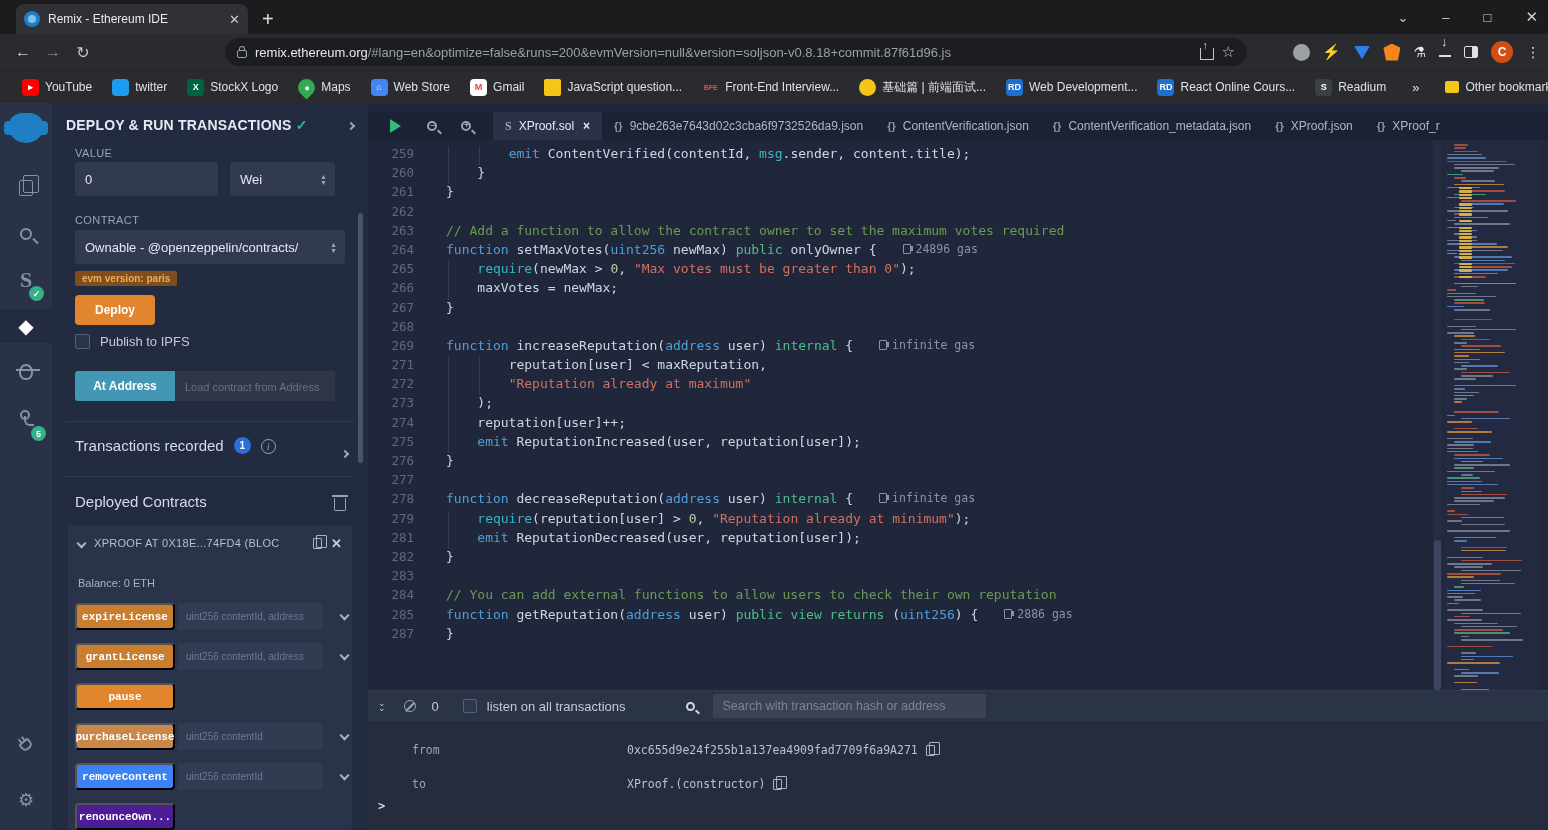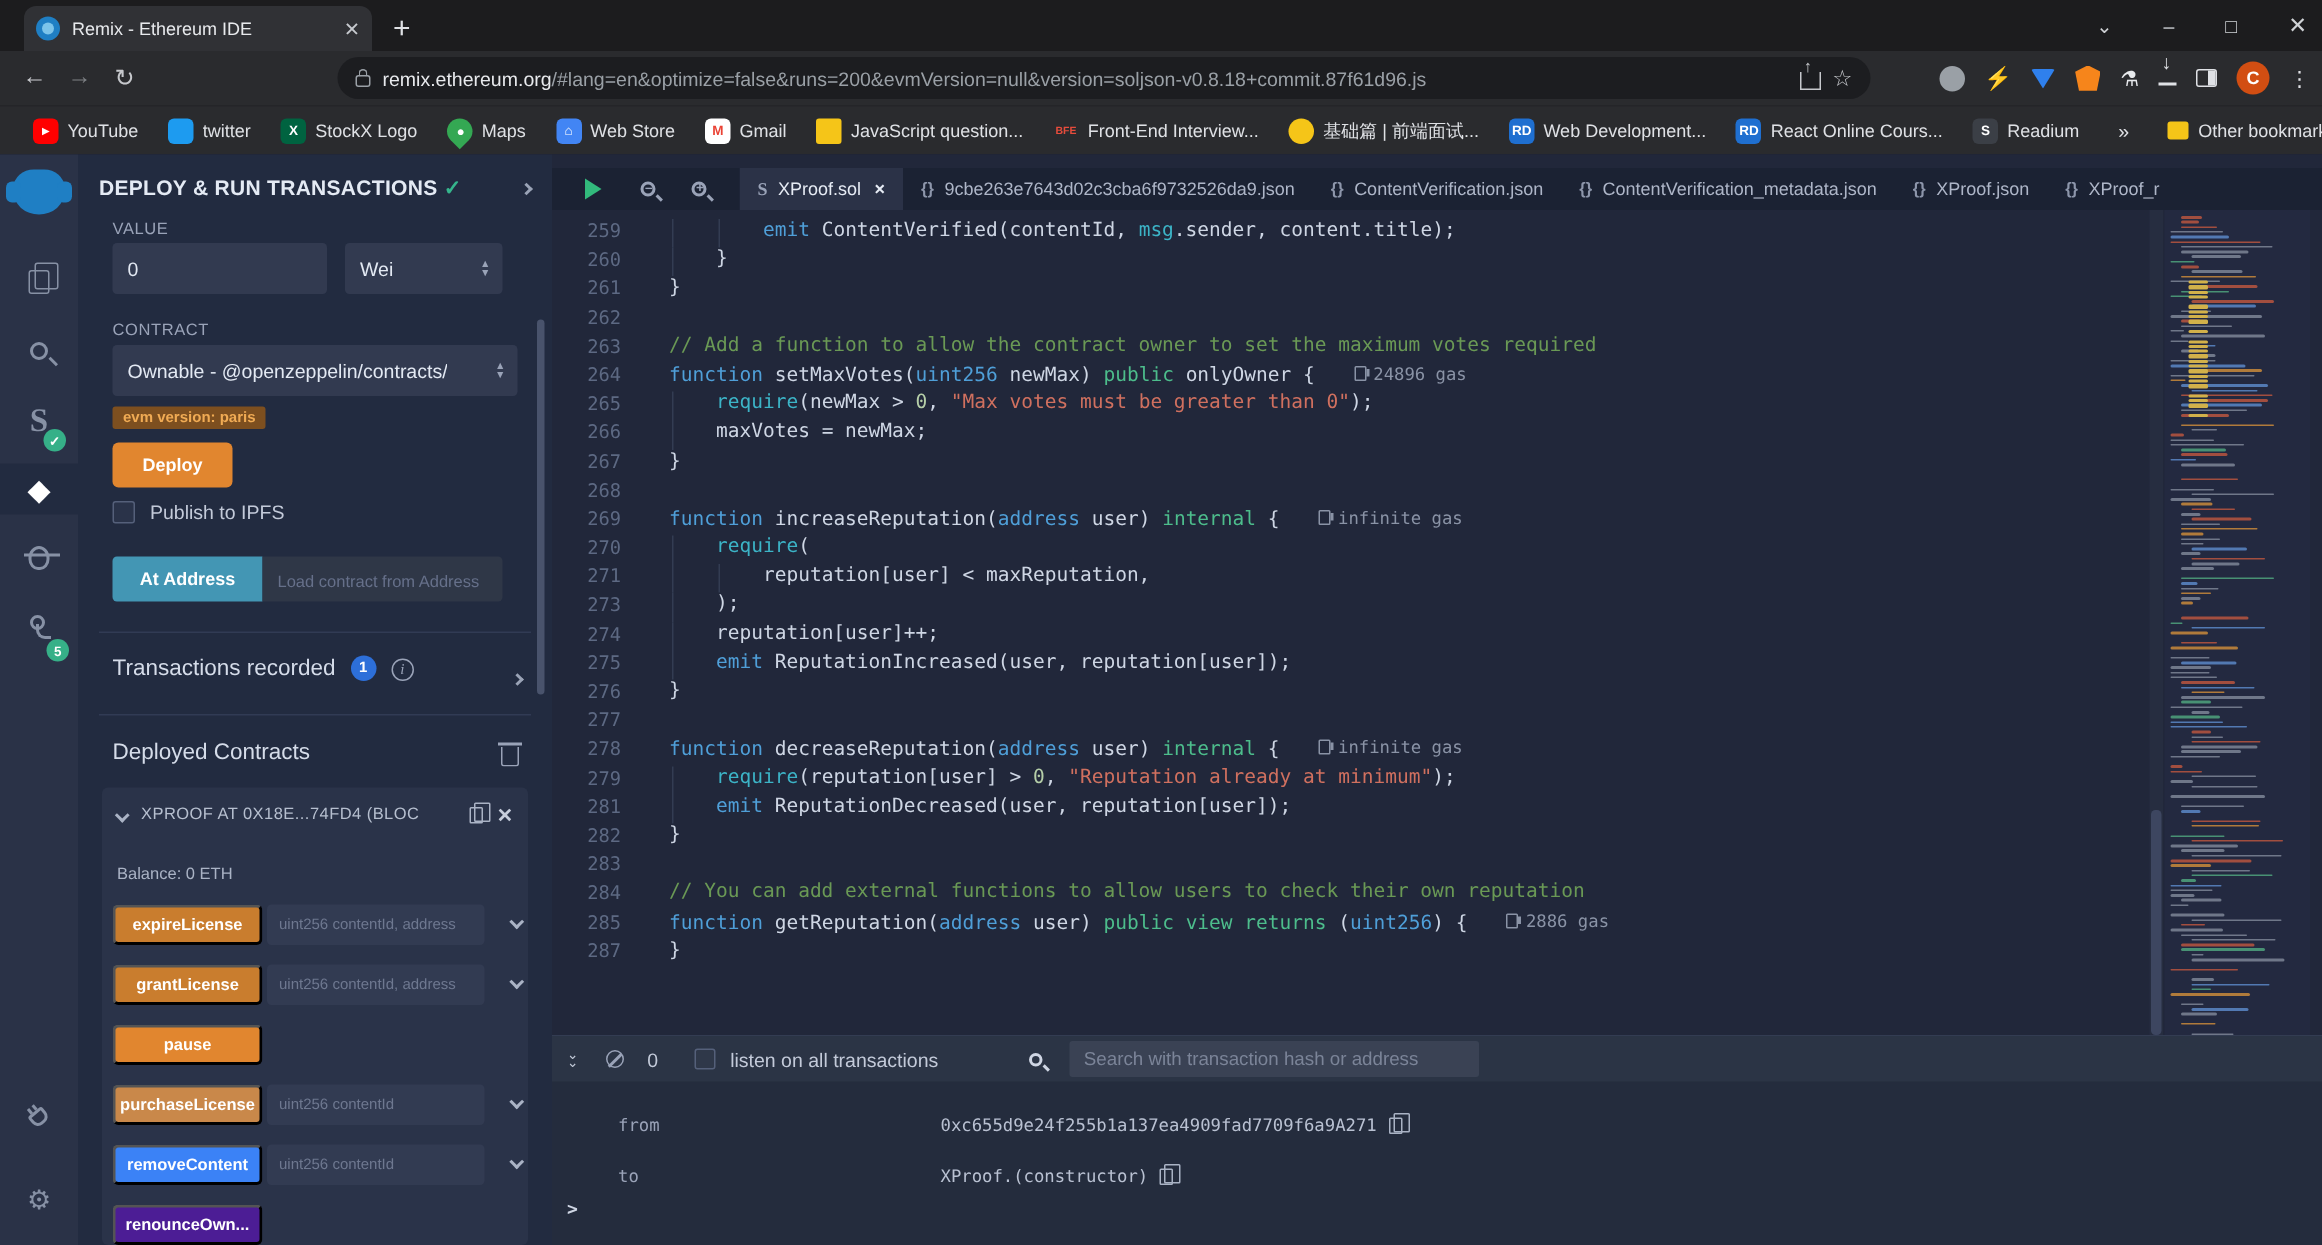--- a/index.html
+++ b/index.html
@@ -106,21 +106,21 @@
   .ic-trash::before { content:""; position:absolute; left:-3px; top:-3px; width:16px; height:1.5px; background:#9aa3b8;}
   .contract-card { position:absolute; left:16px; top:422px; width:284px; height:305px; background:#2a3349; border-radius:4px; overflow:hidden;}
   .cc-head { position:absolute; left:0; top:0; width:100%; height:36px; display:flex; align-items:center; padding:0 10px; gap:9px;}
   .cc-title { font-size:11px; color:#b6bfcf; flex:1; white-space:nowrap; overflow:hidden; letter-spacing:.3px;}
   .ic-copy-s{ width:9px; height:11px; border:1.3px solid #aab3c5; border-radius:1px; position:relative; flex:none;}
   .ic-copy-s::before{content:""; position:absolute; left:2px; top:-4px; width:9px; height:11px; border:1.3px solid #aab3c5; border-radius:1px;}
   .cc-x { color:#c7cedc; font-size:13px; font-weight:bold; }
   .cc-balance { position:absolute; left:10px; top:52px; font-size:11px; color:#aab3c5;}
   .fnrow { position:absolute; left:0; width:100%; height:27px; }
   .fnbtn { position:absolute; left:7px; top:0; width:100px; height:27px; border-radius:4px; font-size:11px; font-weight:bold; color:#fff;
-    display:flex; align-items:center; justify-content:center;}
+    display:flex; align-items:center; justify-content:center;font-family:Liberation Mono, monospace;}
   .fninput { position:absolute; left:110px; top:0; width:145px; height:27px; background:#323b52; border-radius:3px; color:#6e7890;
     font-size:10px; display:flex; align-items:center; padding:0 8px; white-space:nowrap; overflow:hidden;}
   .fnchev { position:absolute; right:4px; top:6px; color:#aab3c5; font-size:11px; }
   .chev-down{ display:inline-block; width:7px; height:7px; border-right:2px solid #aab3c5; border-bottom:2px solid #aab3c5; transform:rotate(45deg);}
   .chev-right{ display:inline-block; width:6px; height:6px; border-right:2px solid #9aa3b6; border-bottom:2px solid #9aa3b6; transform:rotate(-45deg);}
   .rp-scroll { position:absolute; left:306px; top:110px; width:5px; height:250px; background:#49536c; border-radius:3px;}
 
   
   .editor { position:absolute; left:368px; top:0; width:1180px; height:727px; background:#21273a; }
   .tabstrip { position:absolute; left:0; top:9px; width:1180px; height:28px; background:#1b2233; display:flex; align-items:center;}
@@ -430,22 +430,22 @@
         <div class="cl"><span class="ln">260</span><span class="ct"><span class="g" style="left: 2px;"></span><span>    <span class="tk-p">}</span></span></span></div>
         <div class="cl"><span class="ln">261</span><span class="ct"><span><span class="tk-p">}</span></span></span></div>
         <div class="cl"><span class="ln">262</span><span class="ct"><span></span></span></div>
         <div class="cl"><span class="ln">263</span><span class="ct"><span><span class="tk-m">// Add a function to allow the contract owner to set the maximum votes required</span></span></span></div>
         <div class="cl"><span class="ln">264</span><span class="ct"><span><span class="tk-k">function</span><span class="tk-p"> setMaxVotes(</span><span class="tk-k">uint256</span><span class="tk-p"> newMax) </span><span class="tk-g">public</span><span class="tk-p"> onlyOwner {</span></span><span class="gaswrap"><span class="gasic"></span><span>24896 gas</span></span></span></div>
         <div class="cl"><span class="ln">265</span><span class="ct"><span class="g" style="left: 2px;"></span><span>    <span class="tk-c">require</span><span class="tk-p">(newMax &gt; </span><span class="tk-n">0</span><span class="tk-p">, </span><span class="tk-s">"Max votes must be greater than 0"</span><span class="tk-p">);</span></span></span></div>
         <div class="cl"><span class="ln">266</span><span class="ct"><span class="g" style="left: 2px;"></span><span>    <span class="tk-p">maxVotes = newMax;</span></span></span></div>
         <div class="cl"><span class="ln">267</span><span class="ct"><span><span class="tk-p">}</span></span></span></div>
         <div class="cl"><span class="ln">268</span><span class="ct"><span></span></span></div>
         <div class="cl"><span class="ln">269</span><span class="ct"><span><span class="tk-k">function</span><span class="tk-p"> increaseReputation(</span><span class="tk-k">address</span><span class="tk-p"> user) </span><span class="tk-g">internal</span><span class="tk-p"> {</span></span><span class="gaswrap"><span class="gasic"></span><span>infinite gas</span></span></span></div>
-        <div class="cl"><span class="ln">270</span><span class="ct"><span class="g" style="left: 2px;"></span><span>    <span class="tk-c">require</span><span class="tk-p">(</span></span></span></div>
         <div class="cl"><span class="ln">271</span><span class="ct"><span class="g" style="left: 2px;"></span><span class="g" style="left: 33px;"></span><span>        <span class="tk-p">reputation[user] &lt; maxReputation,</span></span></span></div>
+        <div class="cl"><span class="ln">272</span><span class="ct"><span class="g" style="left: 2px;"></span><span class="g" style="left: 33px;"></span><span>        <span class="tk-s">"Reputation already at maximum"</span></span></span></div>
         <div class="cl"><span class="ln">273</span><span class="ct"><span class="g" style="left: 2px;"></span><span>    <span class="tk-p">);</span></span></span></div>
         <div class="cl"><span class="ln">274</span><span class="ct"><span class="g" style="left: 2px;"></span><span>    <span class="tk-p">reputation[user]++;</span></span></span></div>
         <div class="cl"><span class="ln">275</span><span class="ct"><span class="g" style="left: 2px;"></span><span>    <span class="tk-k">emit</span><span class="tk-p"> ReputationIncreased(user, reputation[user]);</span></span></span></div>
         <div class="cl"><span class="ln">276</span><span class="ct"><span><span class="tk-p">}</span></span></span></div>
         <div class="cl"><span class="ln">277</span><span class="ct"><span></span></span></div>
         <div class="cl"><span class="ln">278</span><span class="ct"><span><span class="tk-k">function</span><span class="tk-p"> decreaseReputation(</span><span class="tk-k">address</span><span class="tk-p"> user) </span><span class="tk-g">internal</span><span class="tk-p"> {</span></span><span class="gaswrap"><span class="gasic"></span><span>infinite gas</span></span></span></div>
         <div class="cl"><span class="ln">279</span><span class="ct"><span class="g" style="left: 2px;"></span><span>    <span class="tk-c">require</span><span class="tk-p">(reputation[user] &gt; </span><span class="tk-n">0</span><span class="tk-p">, </span><span class="tk-s">"Reputation already at minimum"</span><span class="tk-p">);</span></span></span></div>
         <div class="cl"><span class="ln">281</span><span class="ct"><span class="g" style="left: 2px;"></span><span>    <span class="tk-k">emit</span><span class="tk-p"> ReputationDecreased(user, reputation[user]);</span></span></span></div>
         <div class="cl"><span class="ln">282</span><span class="ct"><span><span class="tk-p">}</span></span></span></div>
         <div class="cl"><span class="ln">283</span><span class="ct"><span></span></span></div>

